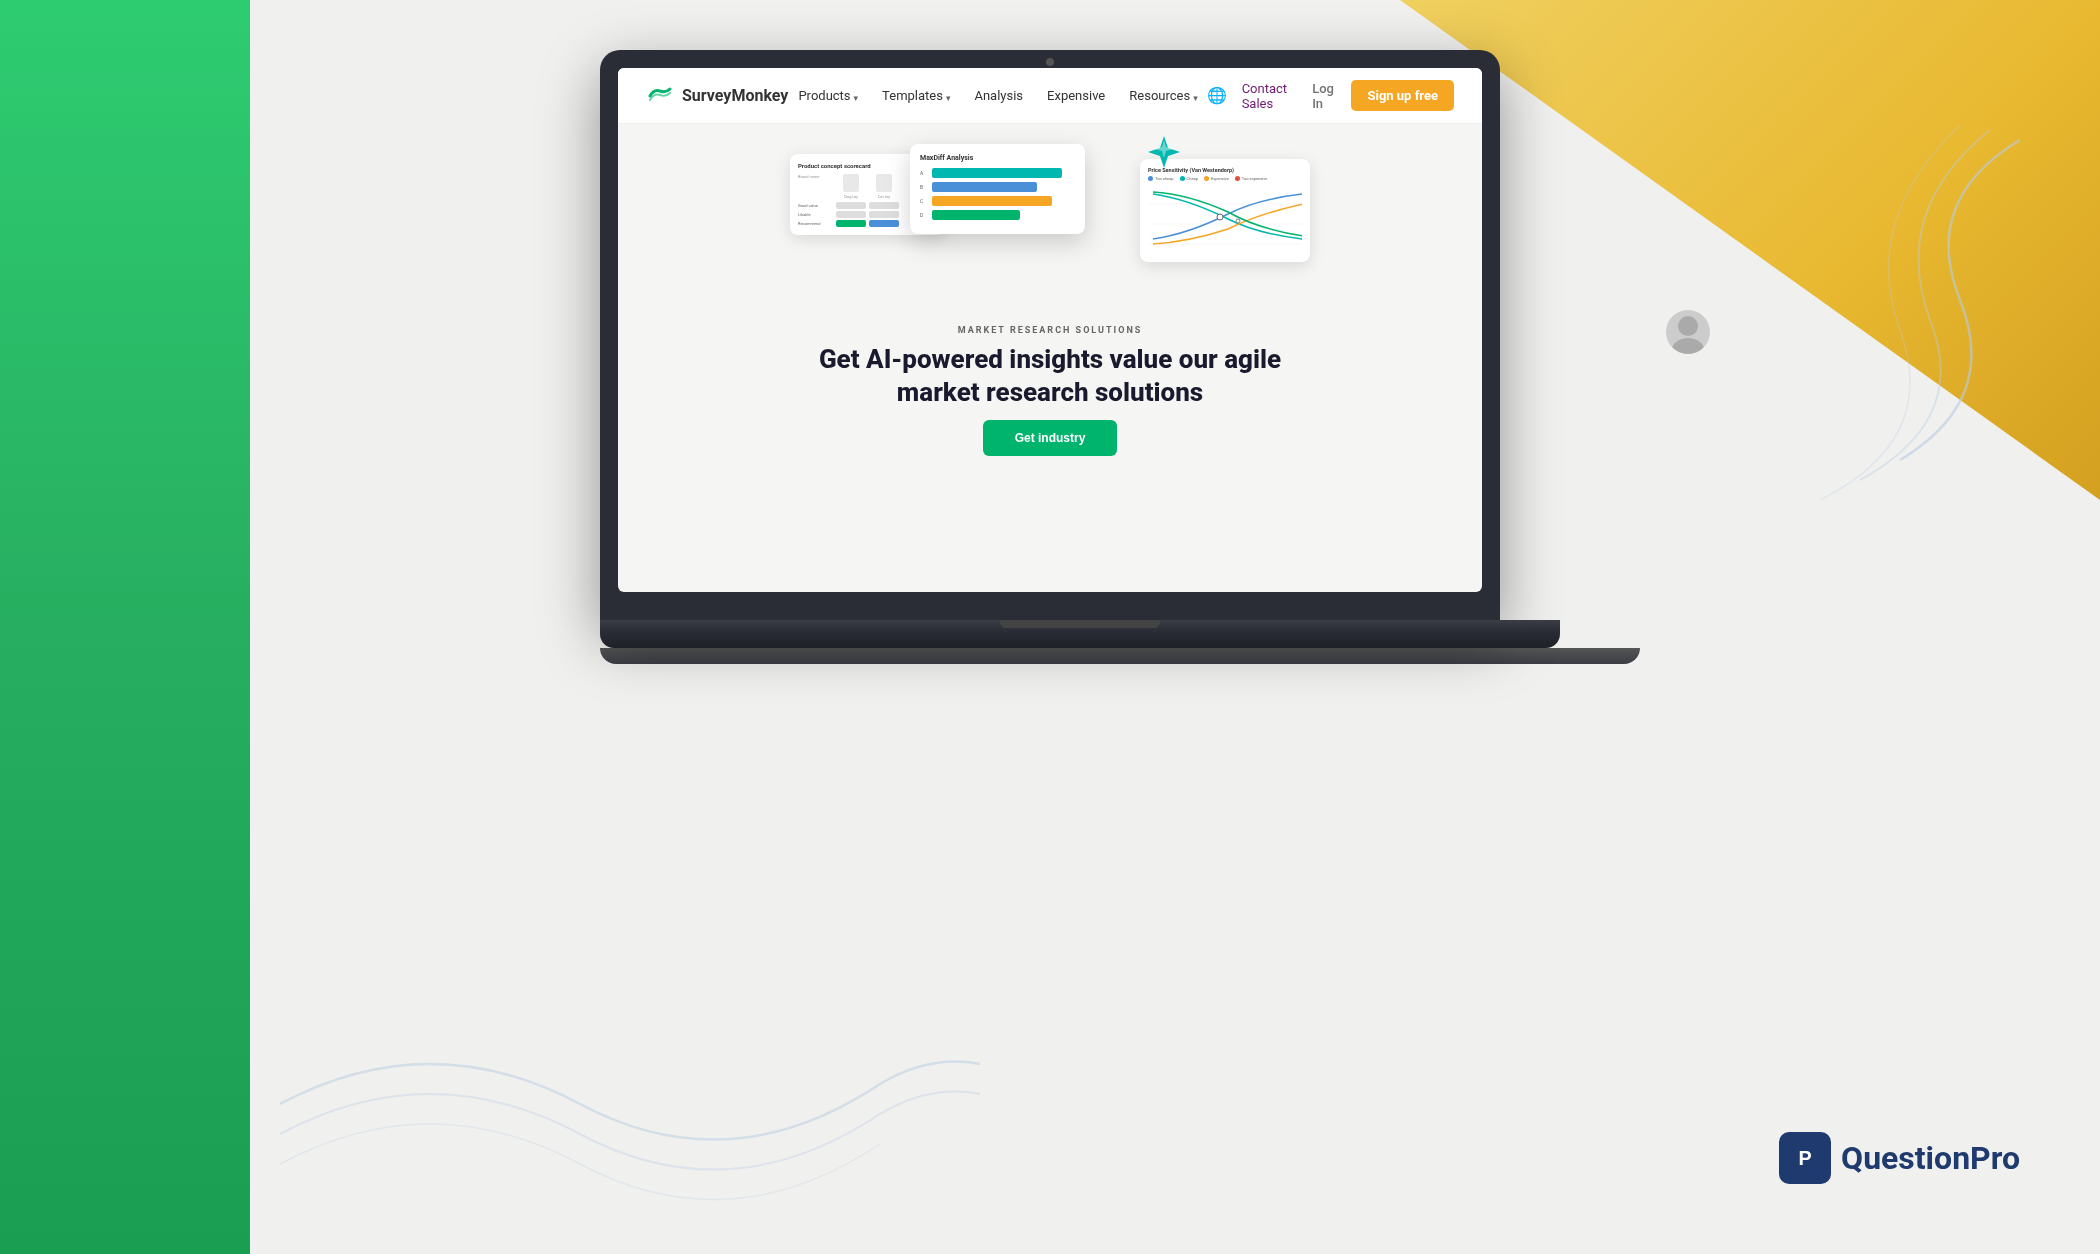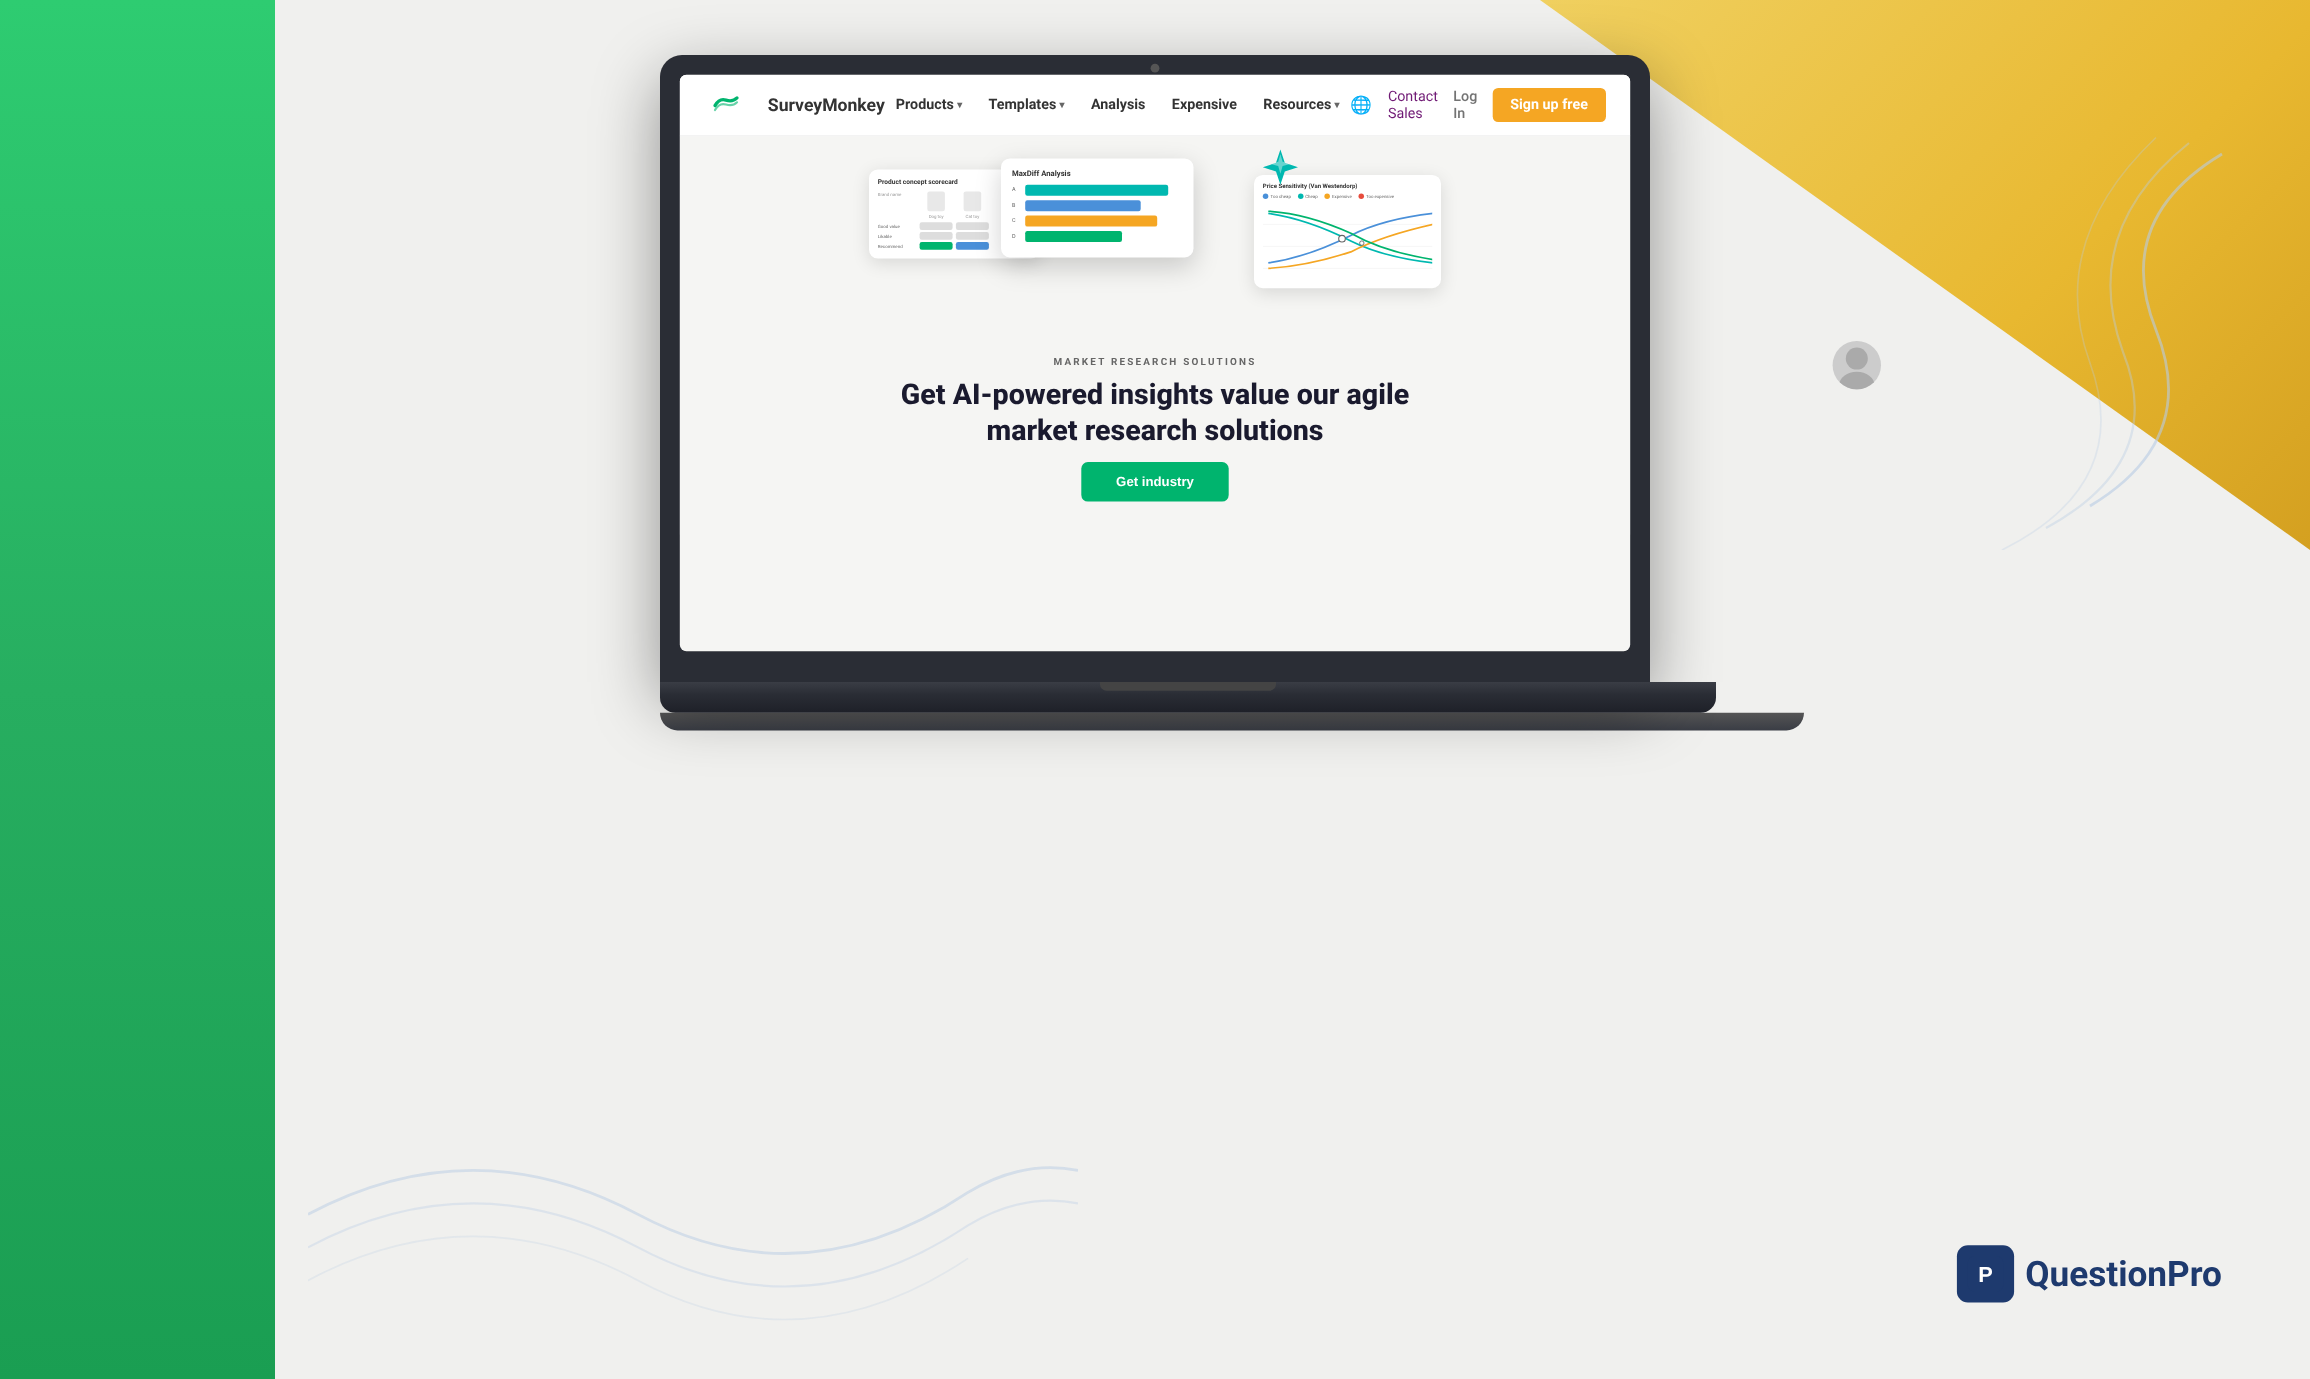--- a/index.html
+++ b/index.html
@@ -160,39 +160,39 @@
       align-items: center;
       justify-content: space-between;
       padding: 0 28px;
       height: 56px;
       background: white;
       border-bottom: 1px solid #eee;
     }
     .nav-logo {
       display: flex;
       align-items: center;
-      gap: 24px;
+      gap: 8px;
       font-size: 16px;
       font-weight: 700;
       color: #333;
     }
     .nav-links {
       display: flex;
       align-items: center;
       gap: 4px;
     }
     .nav-link {
       font-size: 13px;
       color: #333;
       padding: 6px 10px;
       cursor: pointer;
       display: flex;
-      align-items: center;
+      align-items: flex-end;
       gap: 3px;
-      font-weight: 700;
+      font-weight: 400;
     }
     .chevron {
       font-size: 9px;
       color: #666;
     }
     .nav-right {
       display: flex;
       align-items: center;
       gap: 14px;
     }

